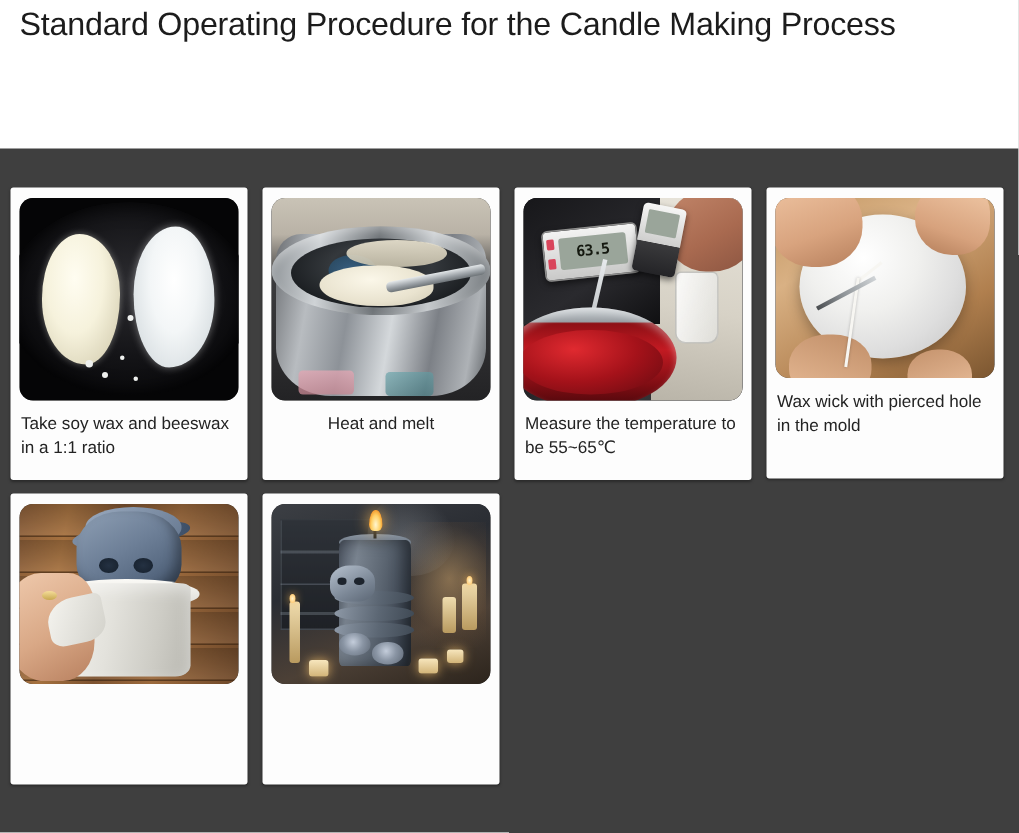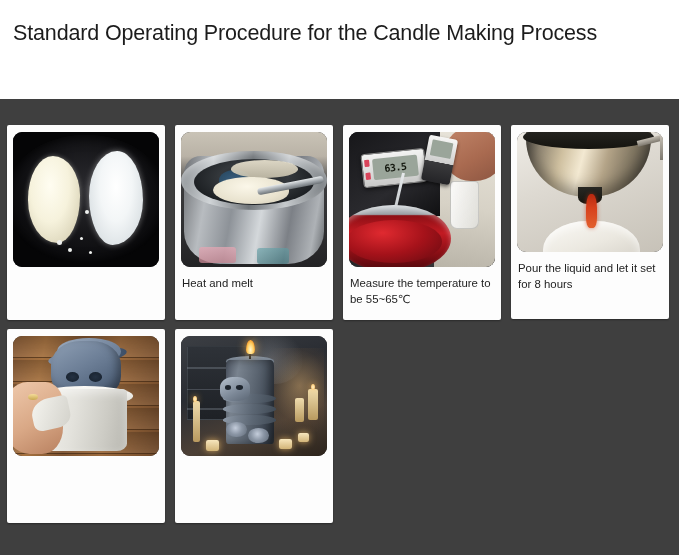--- a/index.html
+++ b/index.html
@@ -23,21 +23,21 @@
   .title-band {
     position: absolute;
     left: 0; top: 0;
     width: 679px;
     height: 99px;
     background: #ffffff;
   }
   .page-title {
     position: absolute;
     left: 13px;
-    top: 18px;
+    top: 1px;
     font-size: 21.5px;
     line-height: 30px;
     color: #1c1c1c;
     letter-spacing: -0.15px;
     white-space: nowrap;
     font-weight: 400;
   }
 
   
   .board {
@@ -86,21 +86,21 @@
   .card.row2 .photo { height: 120px; }
 
   .caption {
     margin-top: 9px;
     width: 148px;
     font-size: 11.4px;
     line-height: 15.5px;
     color: #232323;
     padding: 0 2px;
   }
-  .caption.center { text-align: left; }
+  .caption.center { text-align: center; }
   .caption.left   { text-align: left; }
 
   
   .p1 { position:absolute; inset:0; background:#050506; }
   .p1 .bowl {
     position:absolute; left:-6%; top:2%; width:112%; height:96%;
     border-radius:50%;
     background: radial-gradient(ellipse at 50% 42%, #2c2c30 0%, #141417 46%, #08080a 75%);
     box-shadow: inset 0 0 14px #000;
   }
@@ -530,20 +530,21 @@
             <div class="bowl"></div>
             <div class="pileA"></div>
             <div class="pileB"></div>
             <div class="spk" style="left:30%;top:80%;width:5px;height:5px;"></div>
             <div class="spk" style="left:38%;top:86%;width:4px;height:4px;"></div>
             <div class="spk" style="left:46%;top:78%;width:3px;height:3px;"></div>
             <div class="spk" style="left:49%;top:58%;width:4px;height:4px;"></div>
             <div class="spk" style="left:52%;top:88%;width:3px;height:3px;"></div>
           </div>
         </div>
+        <div class="caption left">Take soy wax and beeswax in a 1:1 ratio</div>
       </div>
 
       <div class="card row1">
         <div class="photo">
           <div class="p2">
             <div class="potOuter"></div>
             <div class="potRim"></div>
             <div class="inner"></div>
             <div class="blue"></div>
             <div class="wax2"></div>
@@ -572,35 +573,36 @@
                 <div class="lcd2"></div>
               </div>
             <div class="stick"></div>
             <div class="potR"></div>
           </div>
         </div>
         <div class="caption left">Measure the temperature to be 55~65℃</div>
       </div>
 
 
-
       <div class="card row2">
         <div class="photo">
-          <div class="p6">
-            <div class="mold"></div>
-            <div class="potBody"></div>
-            <div class="potRimB"></div>
-            <div class="spout"></div>
-            <div class="stream"></div>
-            <div class="handle"></div>
-            <div class="handle2"></div>
+          <div class="p5">
+            <div class="sphere"></div>
+            <div class="handTop"></div>
+            <div class="handTop2"></div>
+            <div class="handBot"></div>
+            <div class="handBot2"></div>
+            <div class="wick2"></div>
+            <div class="wick"></div>
+            <div class="needle"></div>
           </div>
         </div>
-        <div class="caption left">Pour the liquid and let it set for 8 hours</div>
+        <div class="caption left">Wax wick with pierced hole in the mold</div>
       </div>
+
 
       <div class="card row2">
         <div class="photo">
           <div class="p7">
             <div class="plank" style="top:0%"></div>
             <div class="plank" style="top:20%"></div>
             <div class="plank" style="top:40%"></div>
             <div class="plank" style="top:60%"></div>
             <div class="plank" style="top:80%"></div>
             <div class="snake"></div>

